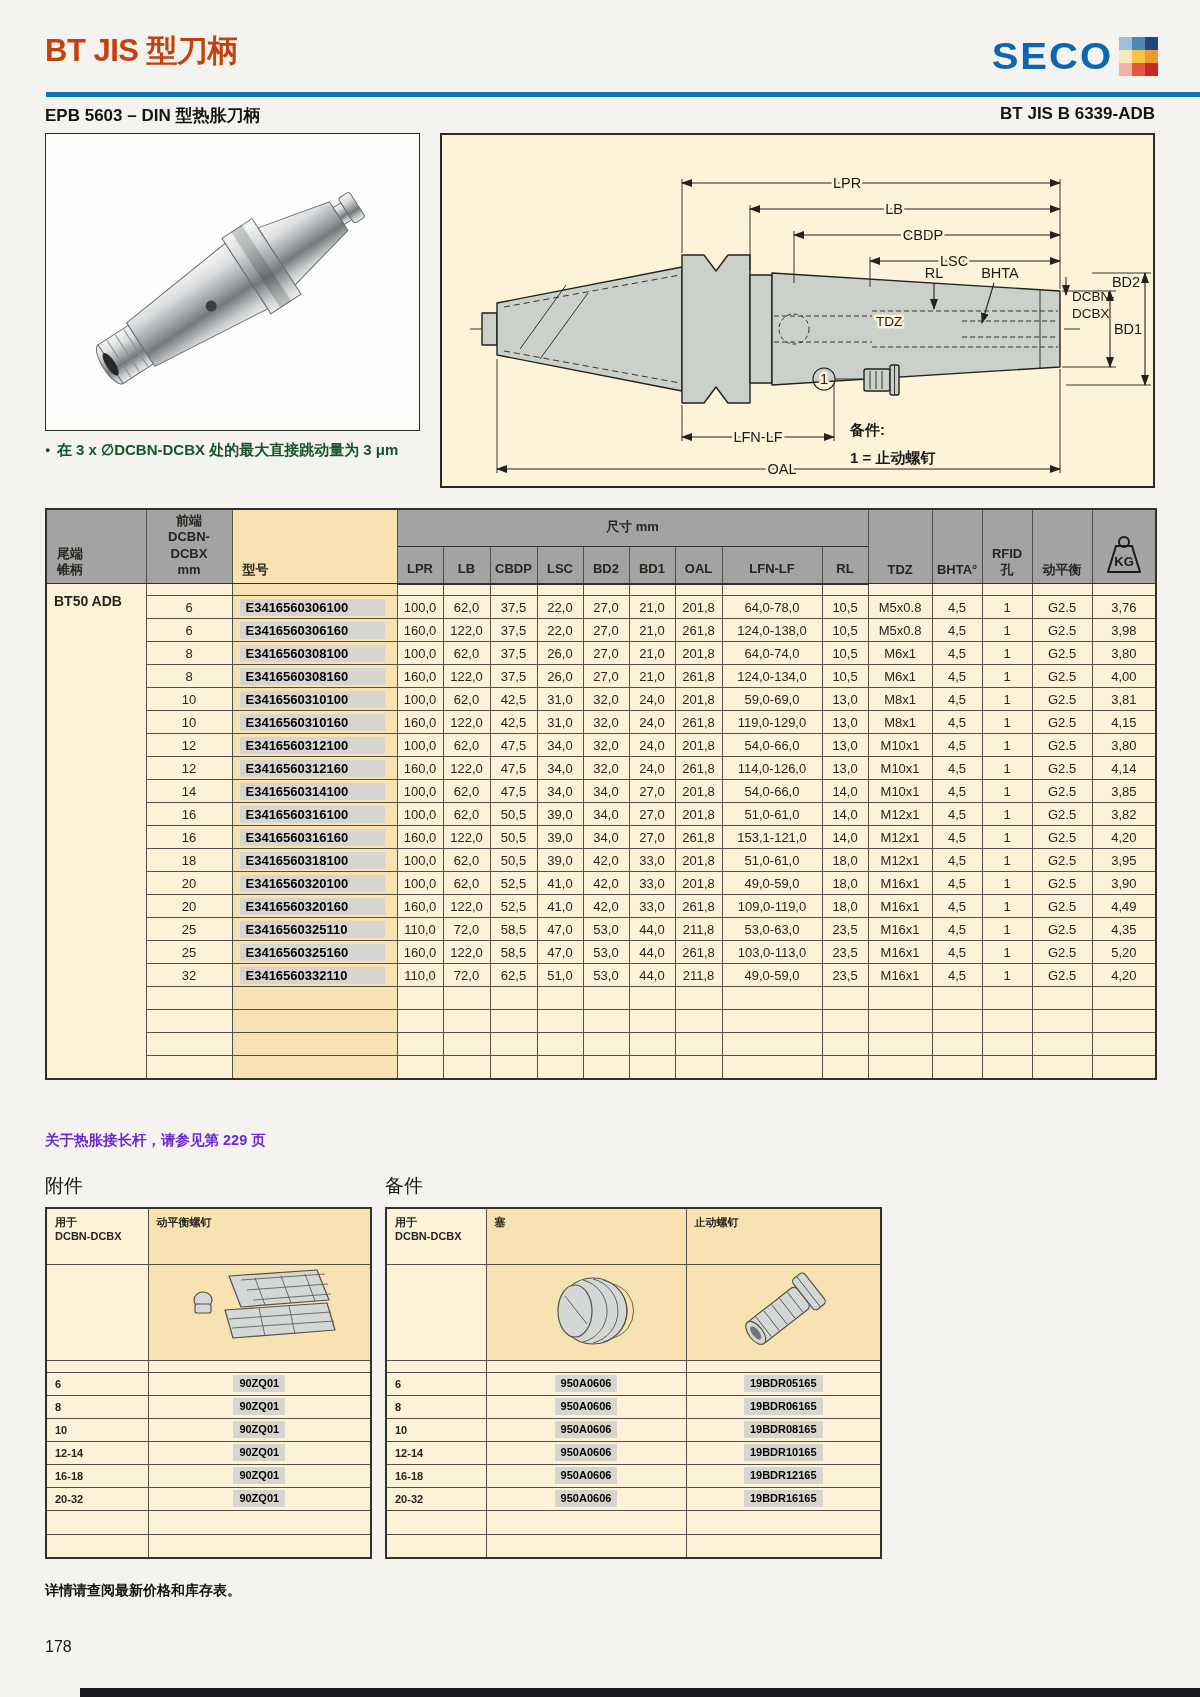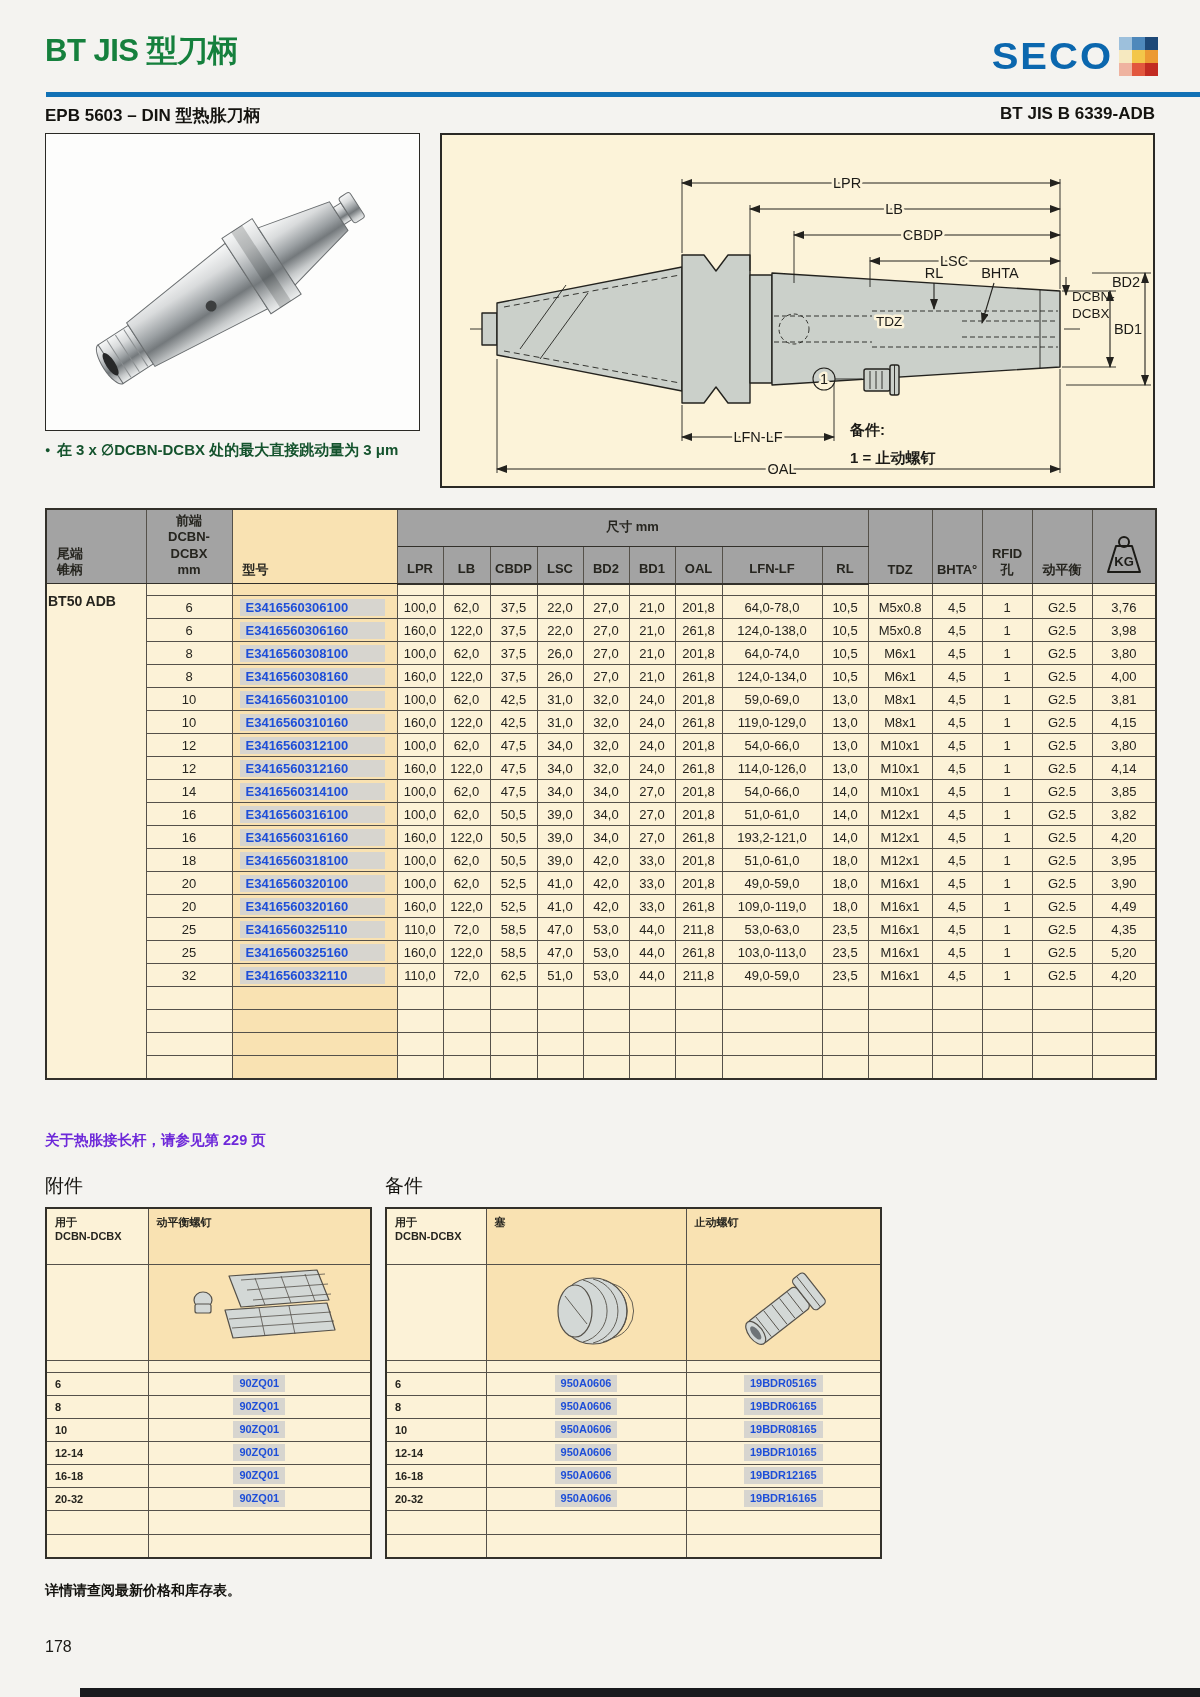--- a/index.html
+++ b/index.html
@@ -1,20 +1,20 @@
 <!DOCTYPE html>
 <html><head>
 <meta charset="utf-8">
 <style>
   * { margin:0; padding:0; box-sizing:border-box; }
   body { font-family:"Liberation Sans", sans-serif; background:#e8e7e4; }
   #page { position:relative; width:1200px; height:1697px; background:#f4f3f0; overflow:hidden; margin:0 auto; }
 
   
-  .page-title { position:absolute; left:45px; top:30px; font-size:31px; font-weight:700; letter-spacing:-0.5px; color:#15803d; }
+  .page-title { position:absolute; left:45px; top:30px; font-size:31px; font-weight:700; letter-spacing:-0.5px; color:#c2410c; }
   .blue-rule { position:absolute; left:46px; top:92px; width:1154px; height:5px; background:#1171b5; }
   .brand { position:absolute; right:42px; top:36px; display:flex; align-items:center; }
   .brand-word { font-size:40px; font-weight:700; color:#0b67ae; letter-spacing:2px; line-height:1; transform:scaleY(.92); }
   .mosaic { display:grid; grid-template-columns:repeat(3,13px); grid-template-rows:repeat(3,13px); margin-left:6px; }
   .subtitle-left { position:absolute; left:45px; top:104px; font-size:17px; font-weight:700; color:#14130f; }
   .subtitle-right { position:absolute; right:45px; top:104px; font-size:17px; font-weight:700; color:#14130f; }
 
   
   .photo-box { position:absolute; left:45px; top:133px; width:375px; height:298px; background:#fdfdfc; border:1.5px solid #2a2925; }
   .diagram-box { position:absolute; left:440px; top:133px; width:715px; height:355px; background:#fcf3d9; border:2px solid #2a2925; }
@@ -35,23 +35,23 @@
   #main-table th, #main-table td { border:1px solid #55514a; font-size:13px; color:#26251f; }
   #main-table { border:2px solid #32302a; }
   #main-table th { background:#a3a3a3; font-weight:700; vertical-align:bottom; padding:3px 2px 5px; text-align:center; line-height:1.25; }
   #main-table th.ml { white-space:pre-line; }
   #main-table th.tl { text-align:left; padding-left:10px; }
   #main-table thead tr:first-child th { border-bottom-width:1px; }
   #main-table thead th { border-bottom:2px solid #32302a; }
   #main-table td { background:#fcf2d7; text-align:center; height:23px; padding:0 2px; }
   #main-table td.mcol { background:#f9e2b2; }
   #main-table tr.thin td { height:12px; }
-  #main-table td.tail { vertical-align:top; text-align:left; font-weight:700; font-size:14px; padding:9px 4px 0 1px; }
+  #main-table td.tail { vertical-align:top; text-align:left; font-weight:700; font-size:14px; padding:9px 4px 0 7px; }
   #main-table td.model { text-align:left; }
-  .chip { display:inline-block; background:#d7d5cf; font-weight:700; color:#1d4ed8; padding:0 6px; line-height:17px; }
+  .chip { display:inline-block; background:#d7d5cf; font-weight:700; color:#000000; padding:0 6px; line-height:17px; }
   #main-table td.model .chip { display:block; margin:0 10px 0 5px; }
   .kg-icon text { font-size:13px; font-weight:700; fill:#1c1b17; text-anchor:middle; }
 
   
   .table-note { position:absolute; left:45px; top:1131px; font-size:14.5px; font-weight:700; color:#6d28d9; }
   .section-label { position:absolute; top:1173px; font-size:19px; color:#14130f; }
   .footer-note { position:absolute; left:45px; top:1582px; font-size:14px; font-weight:700; color:#14130f; }
   .page-number { position:absolute; left:45px; top:1638px; font-size:16px; color:#1a1915; }
   .bottom-bar { position:absolute; left:80px; bottom:0; width:1120px; height:9px; background:#191a1e; }
 
@@ -489,21 +489,21 @@
           <td class="mcol model">
             <span class="chip">E3416560316160</span>
           </td>
           <td>160,0</td>
           <td>122,0</td>
           <td>50,5</td>
           <td>39,0</td>
           <td>34,0</td>
           <td>27,0</td>
           <td>261,8</td>
-          <td>193,2-121,0</td>
+          <td>153,1-121,0</td>
           <td>14,0</td>
           <td>M12x1</td>
           <td>4,5</td>
           <td>1</td>
           <td>G2.5</td>
           <td>4,20</td>
         </tr>
         <tr>
           <td>18</td>
           <td class="mcol model">

